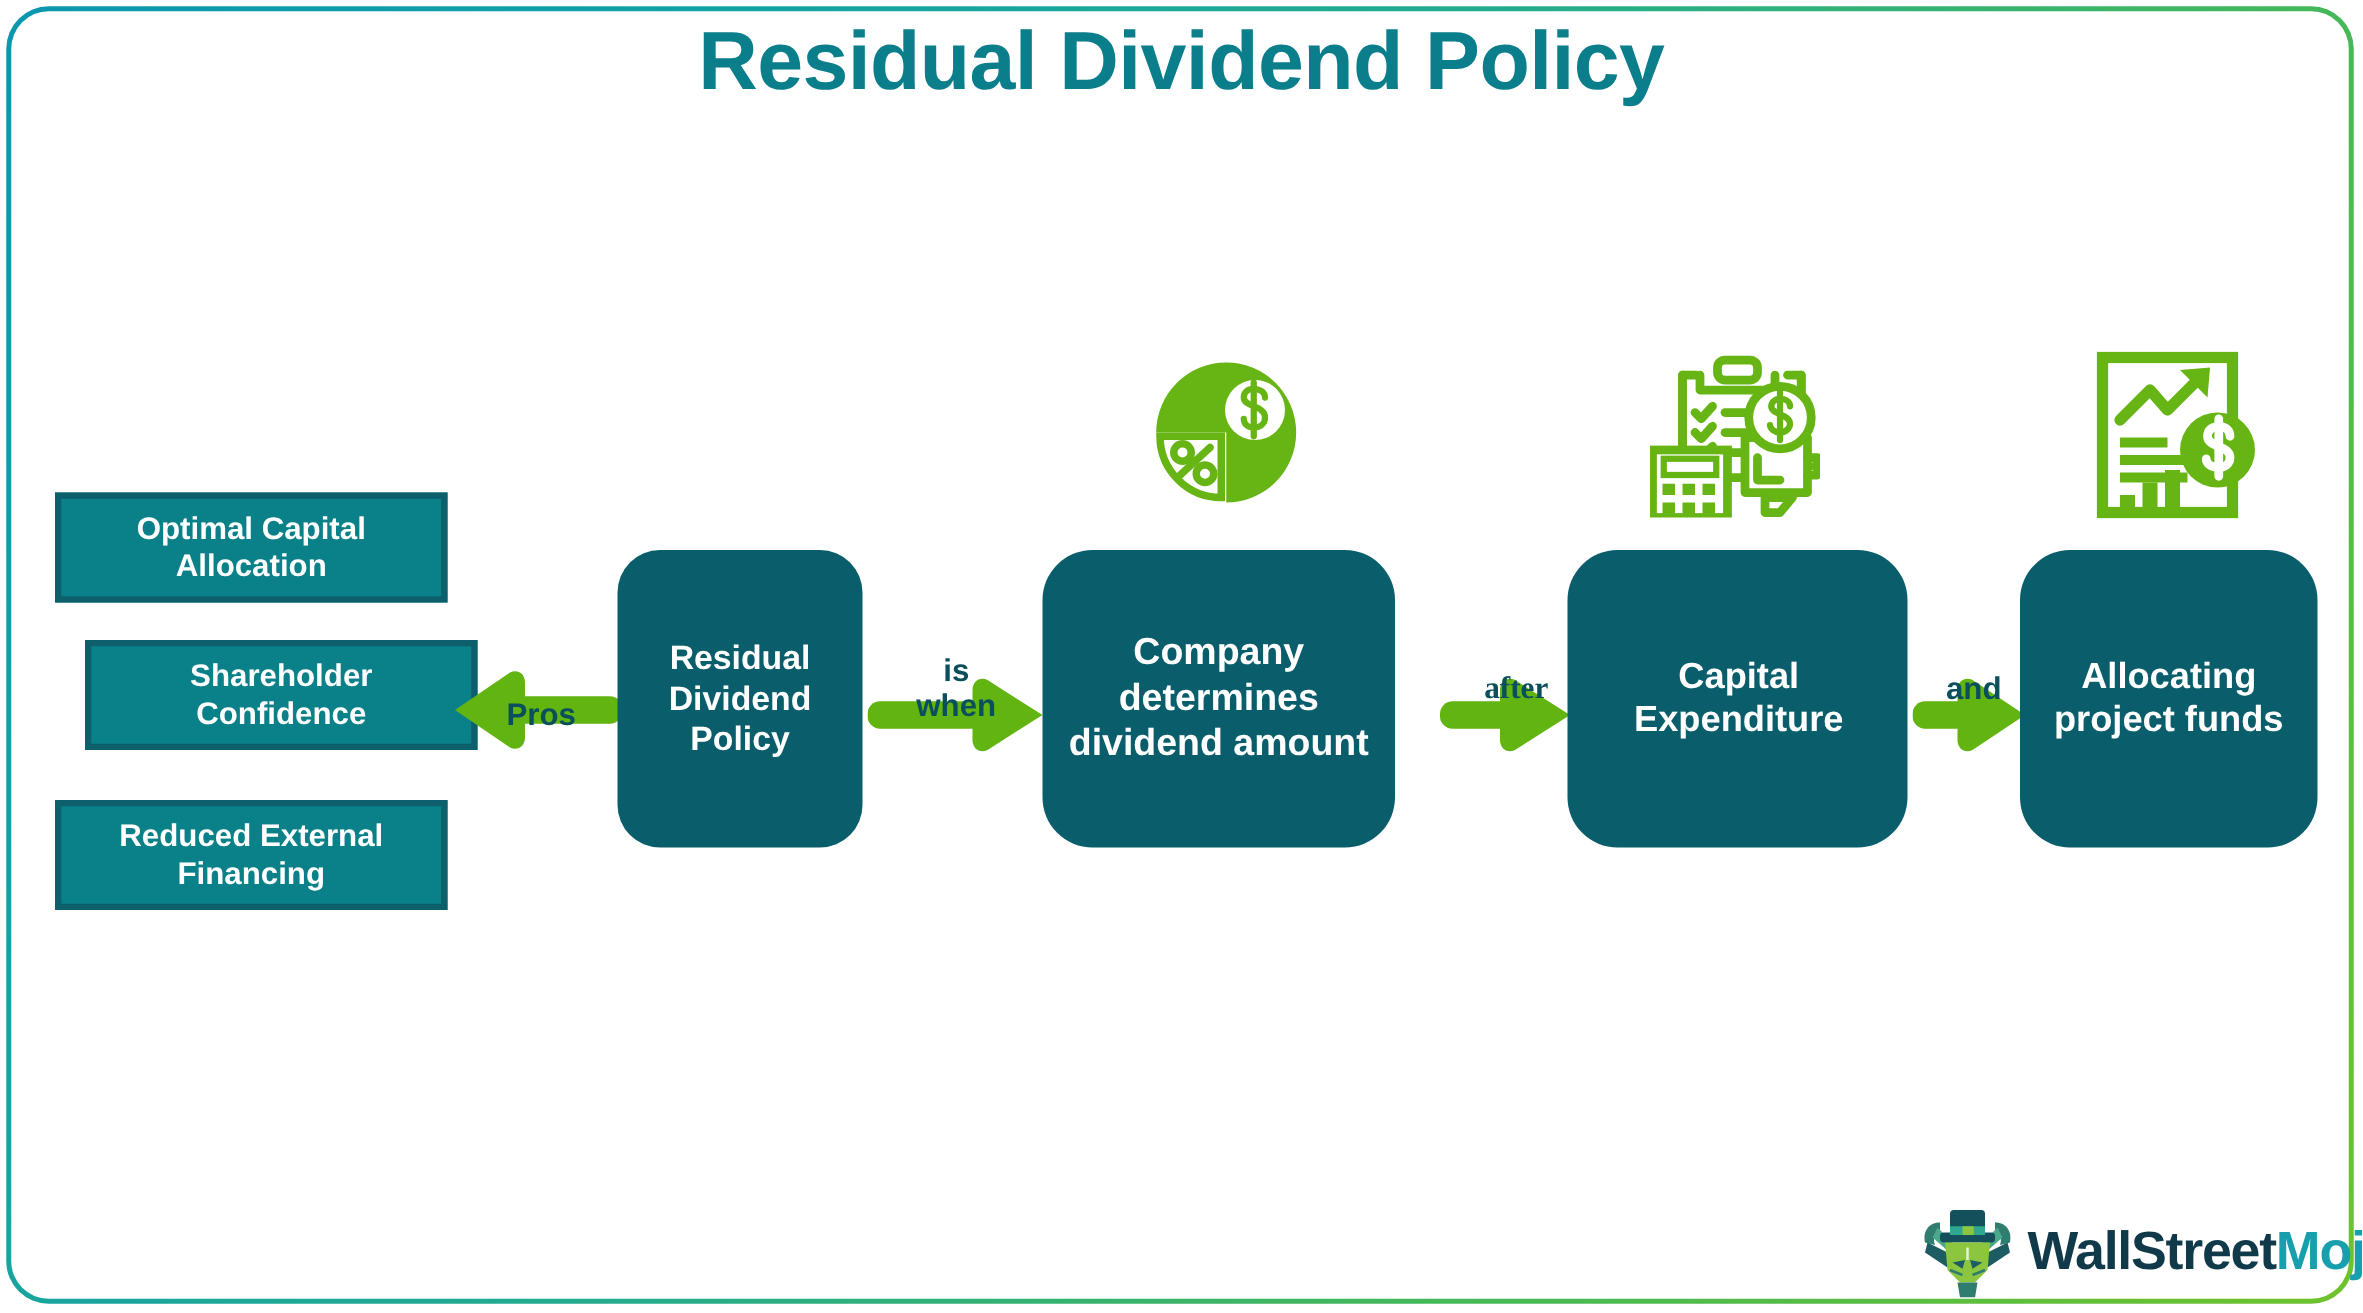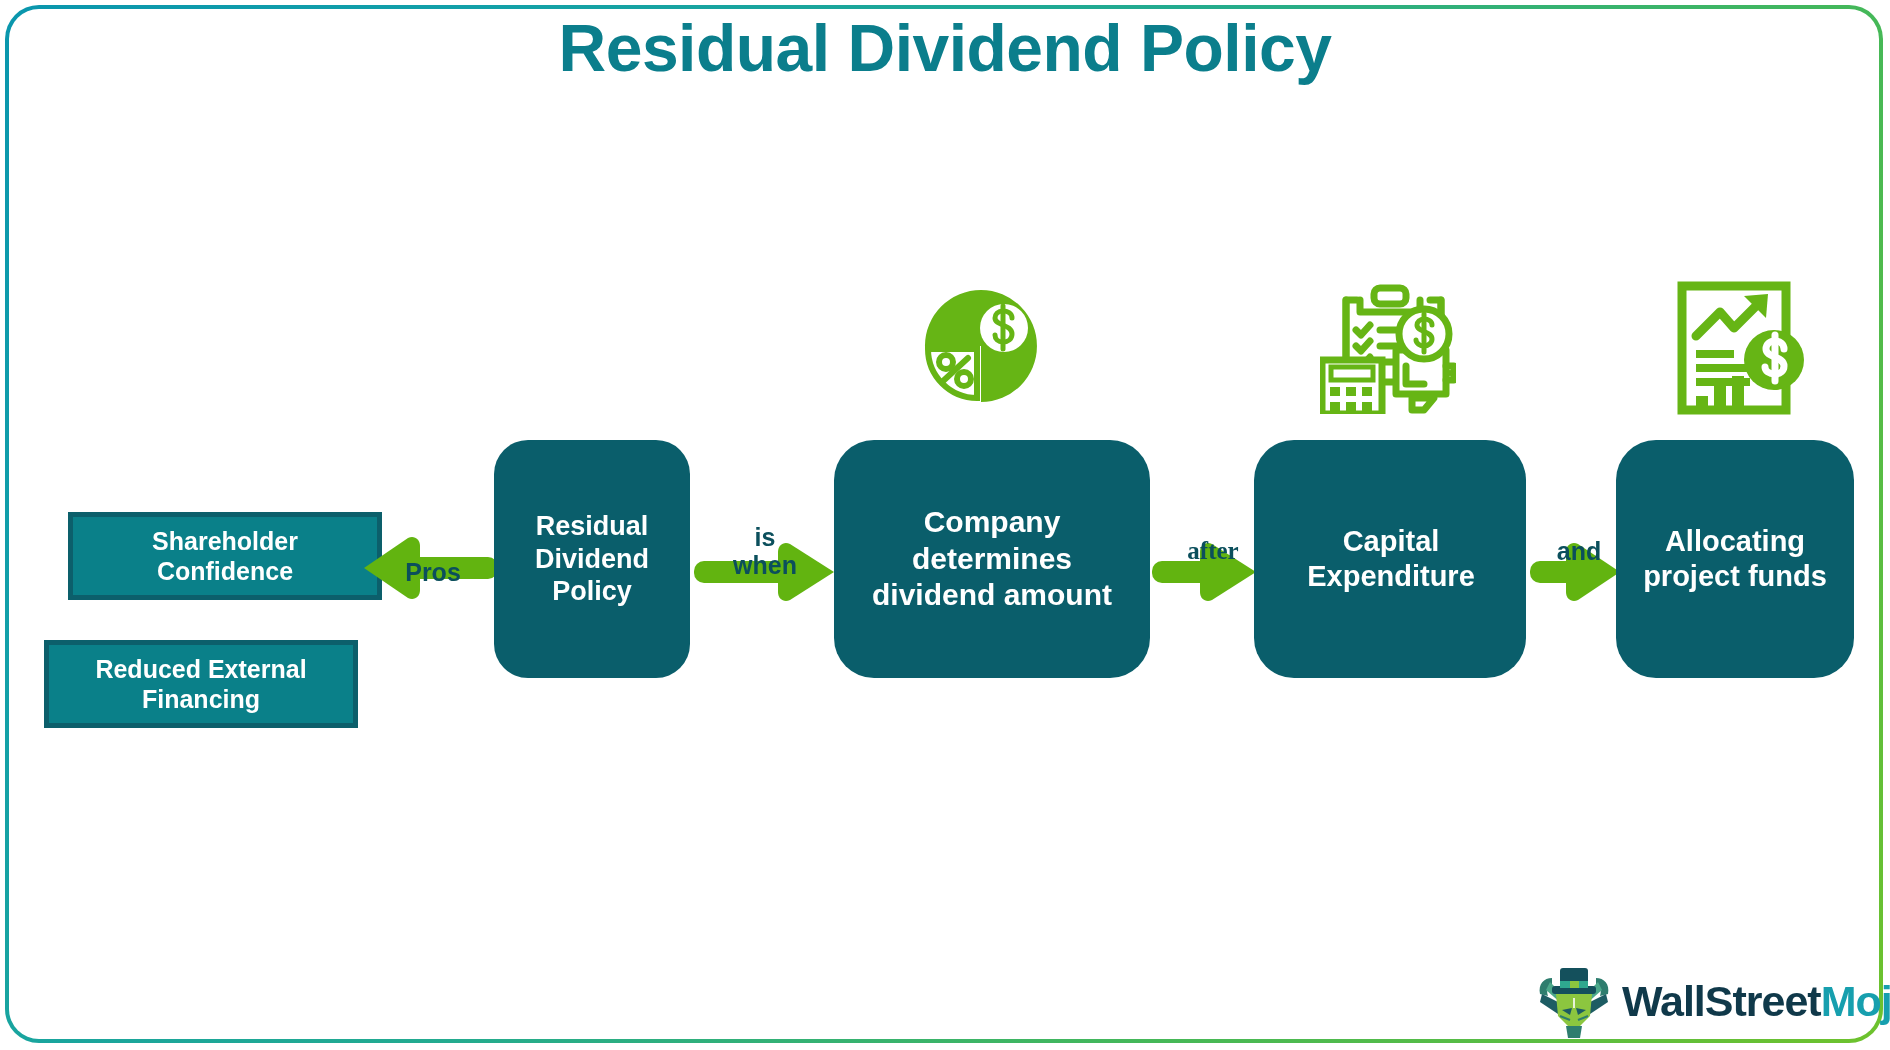--- a/index.html
+++ b/index.html
@@ -90,21 +90,21 @@
     text-align: center;
     box-sizing: border-box;
     line-height: 1.22;
     padding: 0 14px;
   }
   #box-policy {
     left: 494px; top: 440px; width: 196px; height: 238px;
     font-size: 27px; border-radius: 34px;
   }
   #box-company {
-    left: 834px; top: 440px; width: 316px; height: 238px;
+    left: 834px; top: 440px; width: 282px; height: 238px;
     font-size: 30px;
   }
   #box-capex {
     left: 1254px; top: 440px; width: 272px; height: 238px;
     font-size: 29px;
     padding-left: 16px;
   }
   #box-alloc {
     left: 1616px; top: 440px; width: 238px; height: 238px;
     font-size: 29px;
@@ -162,20 +162,23 @@
 <body>
 
 <div id="canvas">
 
   <div id="frame">
     <div id="frame-inner"></div>
   </div>
 
   <div id="title">Residual Dividend Policy</div>
 
+  <div class="pro-box" id="pro-0">
+    <span>Optimal Capital Allocation</span>
+  </div>
   <div class="pro-box" id="pro-1">
     <span>Shareholder Confidence</span>
   </div>
   <div class="pro-box" id="pro-2">
     <span>Reduced External Financing</span>
   </div>
 
   <svg class="arrow-svg" id="arrow-left" width="136" height="64" viewBox="0 0 136 64">
     <g fill="#62b410">
       <rect x="44" y="21" width="92" height="22" rx="10"></rect>

